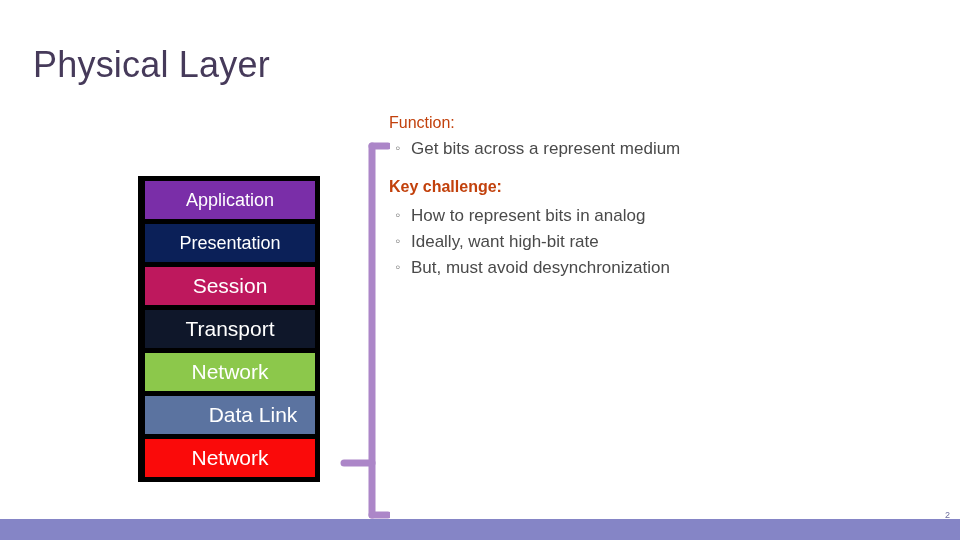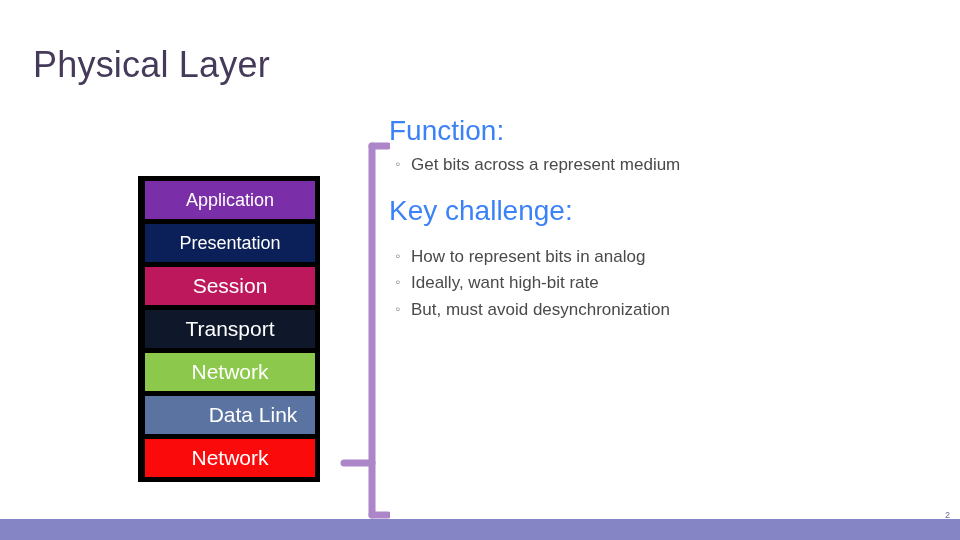--- a/index.html
+++ b/index.html
@@ -71,22 +71,22 @@
   #body-text {
     position: absolute;
     left: 389px;
     top: 112px;
     width: 545px;
   }
   .section {
     margin-bottom: 8px;
   }
   .section-heading {
-    font-size: 28px;
-    color: #3b82f6;
+    font-size: 16px;
+    color: #c2410c;
     font-weight: 400;
     line-height: 1.35;
     white-space: nowrap;
   }
   .bullet-list {
     list-style: none;
     margin: 2px 0 0 0;
     padding: 0;
   }
   .bullet-item {
@@ -100,21 +100,21 @@
   .bullet-item::before {
     content: "\25E6";
     position: absolute;
     left: 6px;
     top: 0;
     color: #8A8A8A;
     font-size: 15px;
   }
   #section-function { margin-bottom: 14px; }
   #section-function .section-heading { margin-bottom: 1px; }
-  #section-challenge .section-heading { margin-bottom: 14px; }
+  #section-challenge .section-heading { margin-bottom: 5px; font-weight: bold; }
 
   
   #footer-bar {
     position: absolute;
     left: 0;
     bottom: 0;
     width: 960px;
     height: 21px;
     background: #8585C6;
   }

